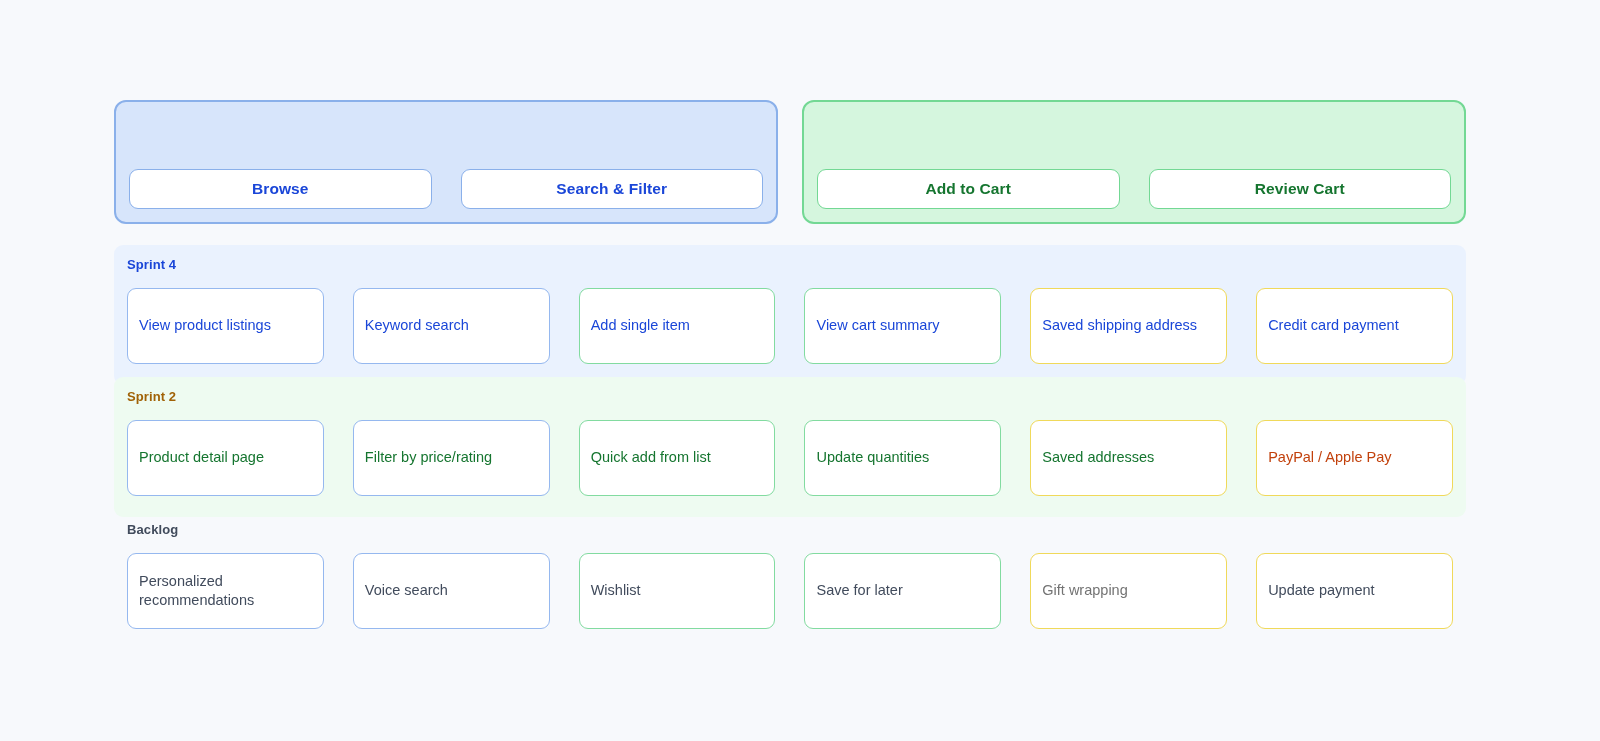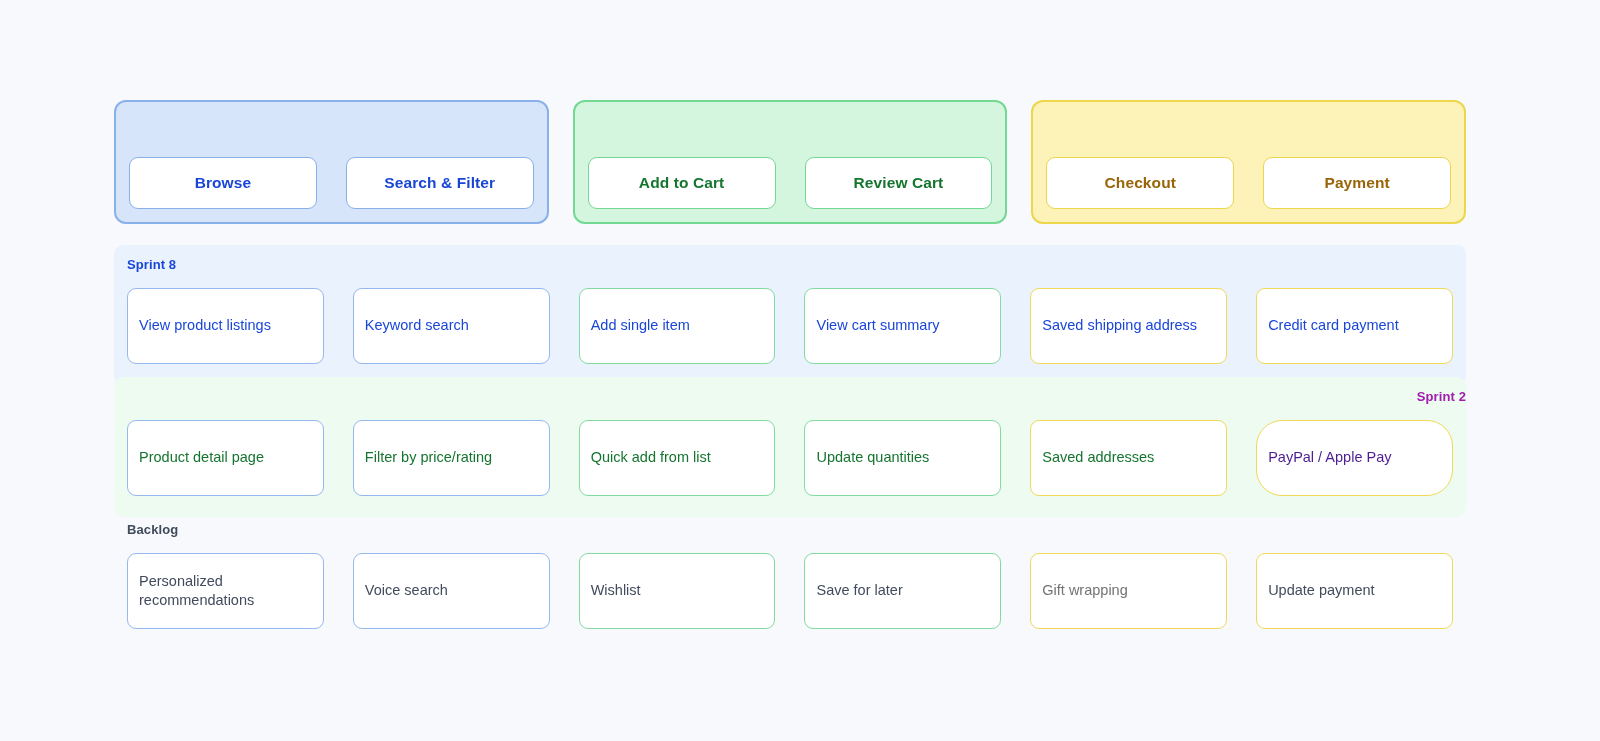--- a/index.html
+++ b/index.html
@@ -39,21 +39,21 @@
     border-radius: 12px;
     border: 2px solid transparent;
     display: flex;
     align-items: flex-end;
     padding: 0 13px 13px 13px;
     gap: 29px;
   }
 
   .epic-card {
     flex: 1 1 0;
-    height: 52px;
+    height: 40px;
     background: #ffffff;
     border: 1.6px solid transparent;
     border-radius: 9px;
     display: flex;
     align-items: center;
     justify-content: center;
     font-size: 15.5px;
     font-weight: bold;
     letter-spacing: 0.1px;
   }
@@ -116,32 +116,24 @@
         </div>
       </div>
       <div class="epic-group" style="background: rgb(213, 246, 222); border-color: rgb(115, 216, 148);">
         <div class="epic-card" style="border-color: rgb(115, 216, 148); color: rgb(21, 117, 47); justify-content: center;">
           <span>Add to Cart</span>
         </div>
         <div class="epic-card" style="border-color: rgb(115, 216, 148); color: rgb(21, 117, 47);">
           <span>Review Cart</span>
         </div>
       </div>
-      <div class="epic-group" style="background: rgb(253, 243, 185); border-color: rgb(236, 214, 75);">
-        <div class="epic-card" style="border-color: rgb(236, 214, 75); color: rgb(154, 101, 8);">
-          <span>Checkout</span>
-        </div>
-        <div class="epic-card" style="border-color: rgb(236, 214, 75); color: rgb(154, 101, 8);">
-          <span>Payment</span>
-        </div>
-      </div>
     </div>
 
   <div class="lane" id="lane-sprint-1" style="background: rgb(234, 242, 254);">
-      <div class="lane-label" style="color: rgb(26, 70, 216);">Sprint 8</div>
+      <div class="lane-label" style="color: rgb(26, 70, 216);">Sprint 4</div>
       <div class="lane-cards">
         <div class="story-card" style="border-color: rgb(149, 184, 239); color: rgb(26, 70, 216);">
           <span>View product listings</span>
         </div>
         <div class="story-card" style="border-color: rgb(149, 184, 239); color: rgb(26, 70, 216);">
           <span>Keyword search</span>
         </div>
         <div class="story-card" style="border-color: rgb(130, 219, 160); color: rgb(26, 70, 216);">
           <span>Add single item</span>
         </div>
@@ -150,38 +142,38 @@
         </div>
         <div class="story-card" style="border-color: rgb(240, 217, 90); color: rgb(26, 70, 216);">
           <span>Saved shipping address</span>
         </div>
         <div class="story-card" style="border-color: rgb(240, 217, 90); color: rgb(26, 70, 216);">
           <span>Credit card payment</span>
         </div>
       </div>
     </div>
   <div class="lane" id="lane-sprint-2" style="background: rgb(238, 251, 241);">
-      <div class="lane-label" style="color: #a21caf; text-align: right;">Sprint 2</div>
+      <div class="lane-label" style="color: #a16207;">Sprint 2</div>
       <div class="lane-cards">
         <div class="story-card" style="border-color: rgb(149, 184, 239); color: rgb(21, 117, 47);">
           <span>Product detail page</span>
         </div>
         <div class="story-card" style="border-color: rgb(149, 184, 239); color: rgb(21, 117, 47);">
           <span>Filter by price/rating</span>
         </div>
         <div class="story-card" style="border-color: rgb(130, 219, 160); color: rgb(21, 117, 47);">
           <span>Quick add from list</span>
         </div>
         <div class="story-card" style="border-color: rgb(130, 219, 160); color: rgb(21, 117, 47);">
           <span>Update quantities</span>
         </div>
         <div class="story-card" style="border-color: rgb(240, 217, 90); color: rgb(21, 117, 47);">
           <span>Saved addresses</span>
         </div>
-        <div class="story-card" style="border-color: rgb(240, 217, 90); color: #4c1d95; border-radius: 26px;">
+        <div class="story-card" style="border-color: rgb(240, 217, 90); color: #c2410c;">
           <span>PayPal / Apple Pay</span>
         </div>
       </div>
     </div>
   <div class="lane" id="lane-backlog" style="background: transparent;">
       <div class="lane-label" style="color: rgb(65, 75, 92);">Backlog</div>
       <div class="lane-cards">
         <div class="story-card" style="border-color: rgb(149, 184, 239); color: rgb(65, 75, 92);">
           <span>Personalized recommendations</span>
         </div>

